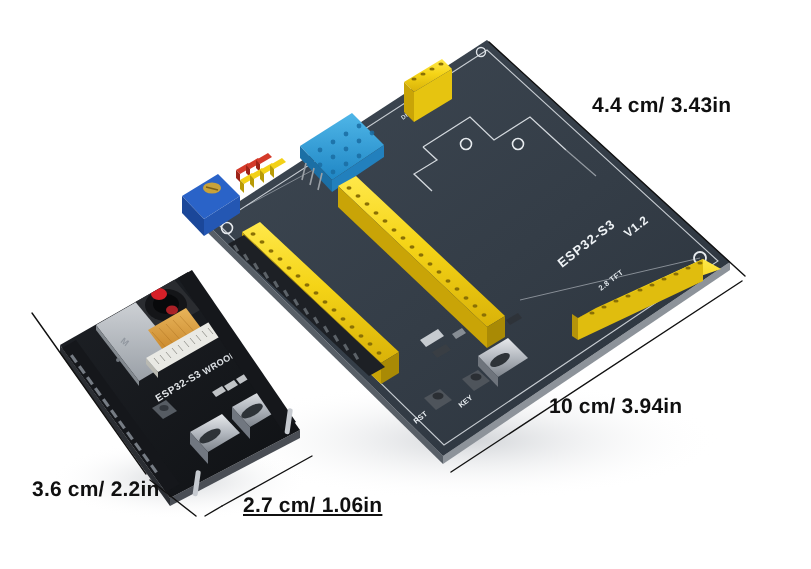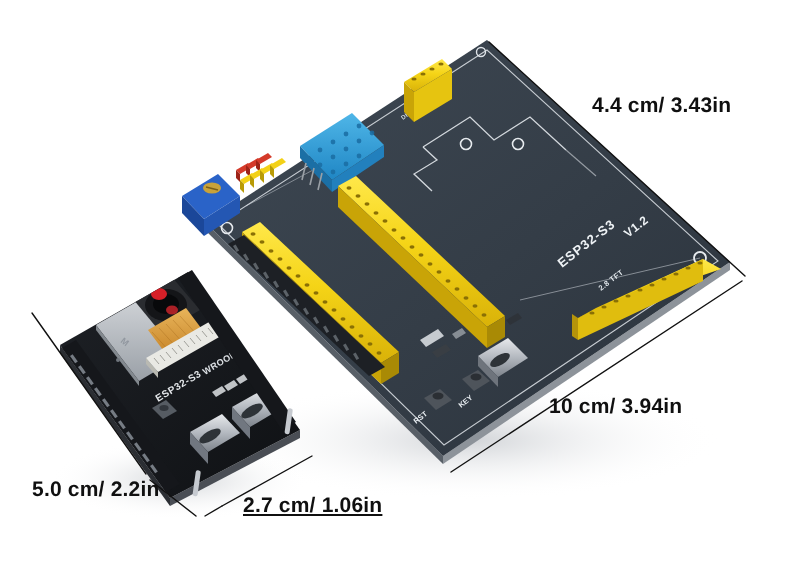--- a/index.html
+++ b/index.html
@@ -413,17 +413,17 @@
 
       <line x1="222" y1="506" x2="312" y2="456"></line>
       <line x1="205" y1="516" x2="222" y2="506"></line>
     </g>
   </svg>
 
   <div class="dim-label" id="lbl-top">4.4 cm/ 3.43in</div>
 
   <div class="dim-label" id="lbl-right">10 cm/ 3.94in</div>
 
-  <div class="dim-label" id="lbl-left">5.0 cm/ 2.2in</div>
+  <div class="dim-label" id="lbl-left">3.6 cm/ 2.2in</div>
 
   <div class="dim-label" id="lbl-bottom">2.7 cm/ 1.06in</div>
 
 </div>
 
 </body></html>

